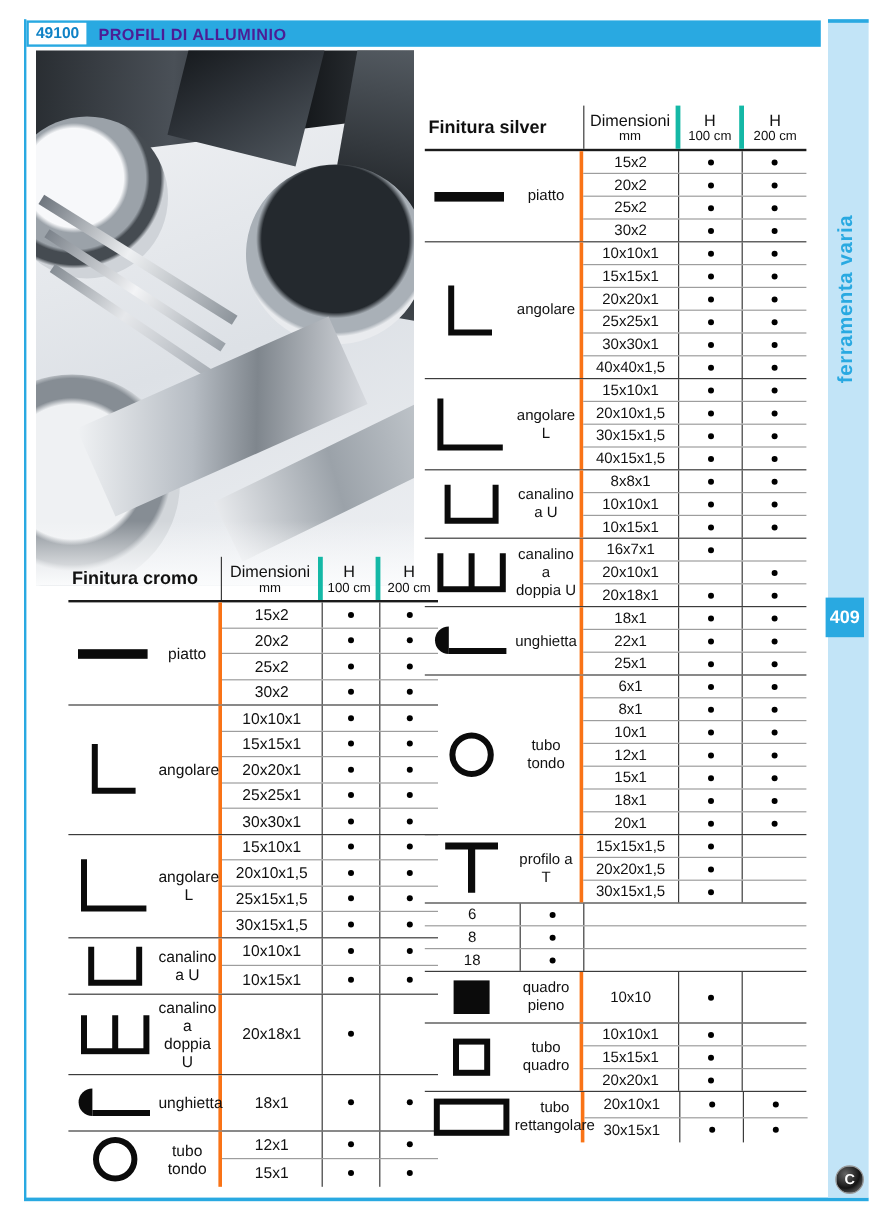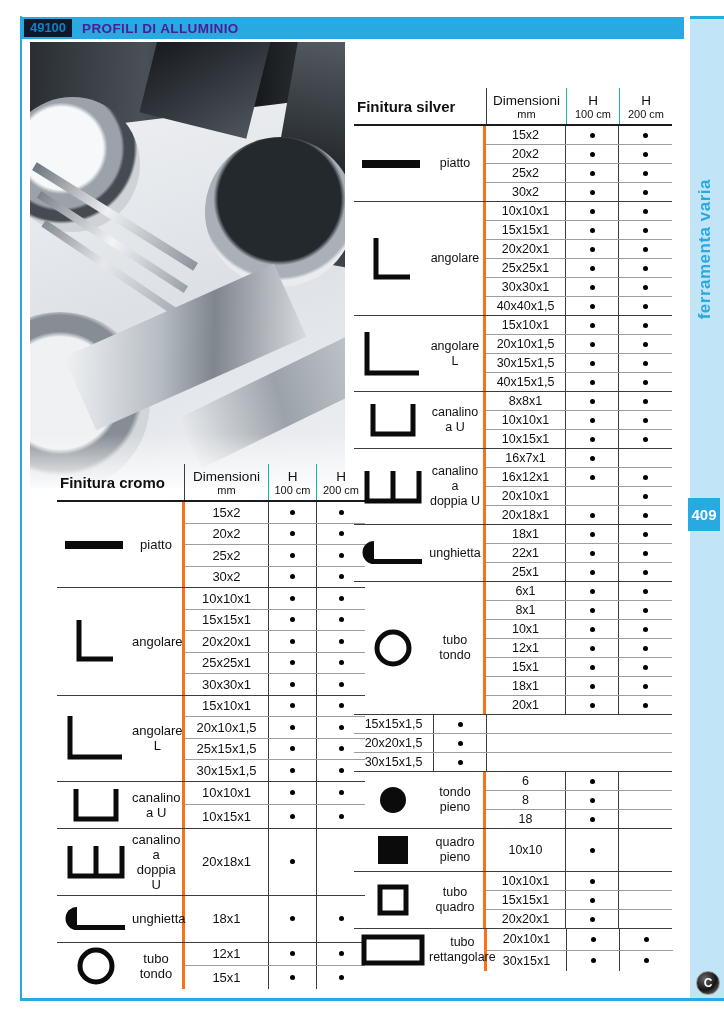--- a/index.html
+++ b/index.html
@@ -19,21 +19,21 @@
   .page-num{position:absolute;top:479px;left:-2px;width:32px;height:33px;background:#29A9E1;color:#fff;
            font-weight:bold;font-size:15px;display:flex;align-items:center;justify-content:center;}
   .logo{position:absolute;left:6px;top:952px;width:22px;height:22px;border-radius:50%;
            background:radial-gradient(circle at 35% 30%,#666 0%,#141414 55%,#8a8a8a 100%);
            border:1px solid #999;color:#fff;font-weight:bold;font-size:12px;
            display:flex;align-items:center;justify-content:center;}
 
   
   .header-bar{position:absolute;left:22px;top:17px;width:662px;height:22px;background:#29A9E1;
            display:flex;align-items:center;}
-  .code-box{background:#0f172a;color:#0F82C6;font-weight:bold;font-size:13px;height:18px;line-height:18px;
+  .code-box{background:#ffffff;color:#0F82C6;font-weight:bold;font-size:13px;height:18px;line-height:18px;
            width:48px;text-align:center;margin-left:2px;flex:none;}
   .header-title{color:#4c1d95;font-weight:bold;font-size:13.5px;margin-left:10px;letter-spacing:0.4px;}
 
   
   .photo{position:absolute;left:30px;top:42px;width:315px;height:446px;overflow:hidden;
          background:linear-gradient(160deg,#f4f5f7,#dde1e6 55%,#eef0f3);}
   .ph{position:absolute;}
   .p1{left:-30px;top:-40px;width:420px;height:110px;transform:rotate(-7deg);
       background:linear-gradient(100deg,#1f2327,#4a5057 35%,#14171a 60%,#5a6168);}
   .p11{left:250px;top:-10px;width:90px;height:230px;transform:rotate(10deg);
@@ -61,21 +61,21 @@
 
   
   .table{position:absolute;}
   .t-cromo{left:22px;top:464px;width:308px;--desc:128px;--dim:84px;--h1:48px;--rowh:20.5px;--gmin:46px;font-size:13px;margin-left:35px;}
   .t-silver{left:354px;top:88px;width:318px;--desc:133px;--dim:80px;--h1:53px;--rowh:18px;--gmin:42px;font-size:12.5px;}
 
   .thead{display:flex;border-bottom:2.5px solid #1b1b1b;min-height:36px;}
   .th-desc{width:var(--desc);display:flex;align-items:center;font-weight:bold;font-size:15px;
            border-right:1px solid #3c3c3c;padding-left:3px;box-sizing:border-box;}
   .th-col{width:var(--dim);display:flex;flex-direction:column;align-items:center;justify-content:center;
-           border-right:1px solid #14b8a6;box-sizing:border-box;}
+           border-right:4px solid #14b8a6;box-sizing:border-box;}
   .th-col.h1{width:var(--h1);}
   .th-col.h2{flex:1;border-right:none;}
   .th-main{font-size:13.5px;line-height:15px;}
   .th-sub{font-size:11px;line-height:12px;}
 
   .group{display:flex;border-top:1.5px solid #3c3c3c;min-height:var(--gmin);}
   .thead + .group{border-top:none;}
   .desc-cell{width:var(--desc);display:flex;align-items:center;border-right:3px solid #f97316;
            box-sizing:border-box;padding:3px 2px 3px 3px;}
   .icon-box{width:72px;flex:none;display:flex;align-items:center;justify-content:center;}
@@ -627,29 +627,20 @@
         </div>
         <div class="rows">
           <div class="row">
             <div class="cell-dim">16x7x1</div>
             <div class="cell-dot c100">
               <span class="dot"></span>
             </div>
             <div class="cell-dot c200"></div>
           </div>
           <div class="row">
-            <div class="cell-dim">16x12x1</div>
-            <div class="cell-dot c100">
-              <span class="dot"></span>
-            </div>
-            <div class="cell-dot c200">
-              <span class="dot"></span>
-            </div>
-          </div>
-          <div class="row">
             <div class="cell-dim">20x10x1</div>
             <div class="cell-dot c100"></div>
             <div class="cell-dot c200">
               <span class="dot"></span>
             </div>
           </div>
           <div class="row">
             <div class="cell-dim">20x18x1</div>
             <div class="cell-dot c100">
               <span class="dot"></span>
@@ -769,20 +760,28 @@
             <div class="cell-dot c100">
               <span class="dot"></span>
             </div>
             <div class="cell-dot c200">
               <span class="dot"></span>
             </div>
           </div>
         </div>
       </div>
       <div class="group">
+        <div class="desc-cell">
+          <span class="icon-box">
+            <svg width="50" height="46" viewBox="0 0 50 46">
+              <path d="M3 4 L47 4 M25 4 L25 43" fill="none" stroke="#0b0b0b" stroke-width="6"></path>
+            </svg>
+          </span>
+          <span class="g-label">profilo a T</span>
+        </div>
         <div class="rows">
           <div class="row">
             <div class="cell-dim">15x15x1,5</div>
             <div class="cell-dot c100">
               <span class="dot"></span>
             </div>
             <div class="cell-dot c200"></div>
           </div>
           <div class="row">
             <div class="cell-dim">20x20x1,5</div>
@@ -794,28 +793,20 @@
           <div class="row">
             <div class="cell-dim">30x15x1,5</div>
             <div class="cell-dot c100">
               <span class="dot"></span>
             </div>
             <div class="cell-dot c200"></div>
           </div>
         </div>
       </div>
       <div class="group">
-        <div class="desc-cell">
-          <span class="icon-box">
-            <svg width="30" height="30" viewBox="0 0 30 30">
-              <circle cx="15" cy="15" r="13" fill="#0b0b0b"></circle>
-            </svg>
-          </span>
-          <span class="g-label">tondo pieno</span>
-        </div>
         <div class="rows">
           <div class="row">
             <div class="cell-dim">6</div>
             <div class="cell-dot c100">
               <span class="dot"></span>
             </div>
             <div class="cell-dot c200"></div>
           </div>
           <div class="row">
             <div class="cell-dim">8</div>

